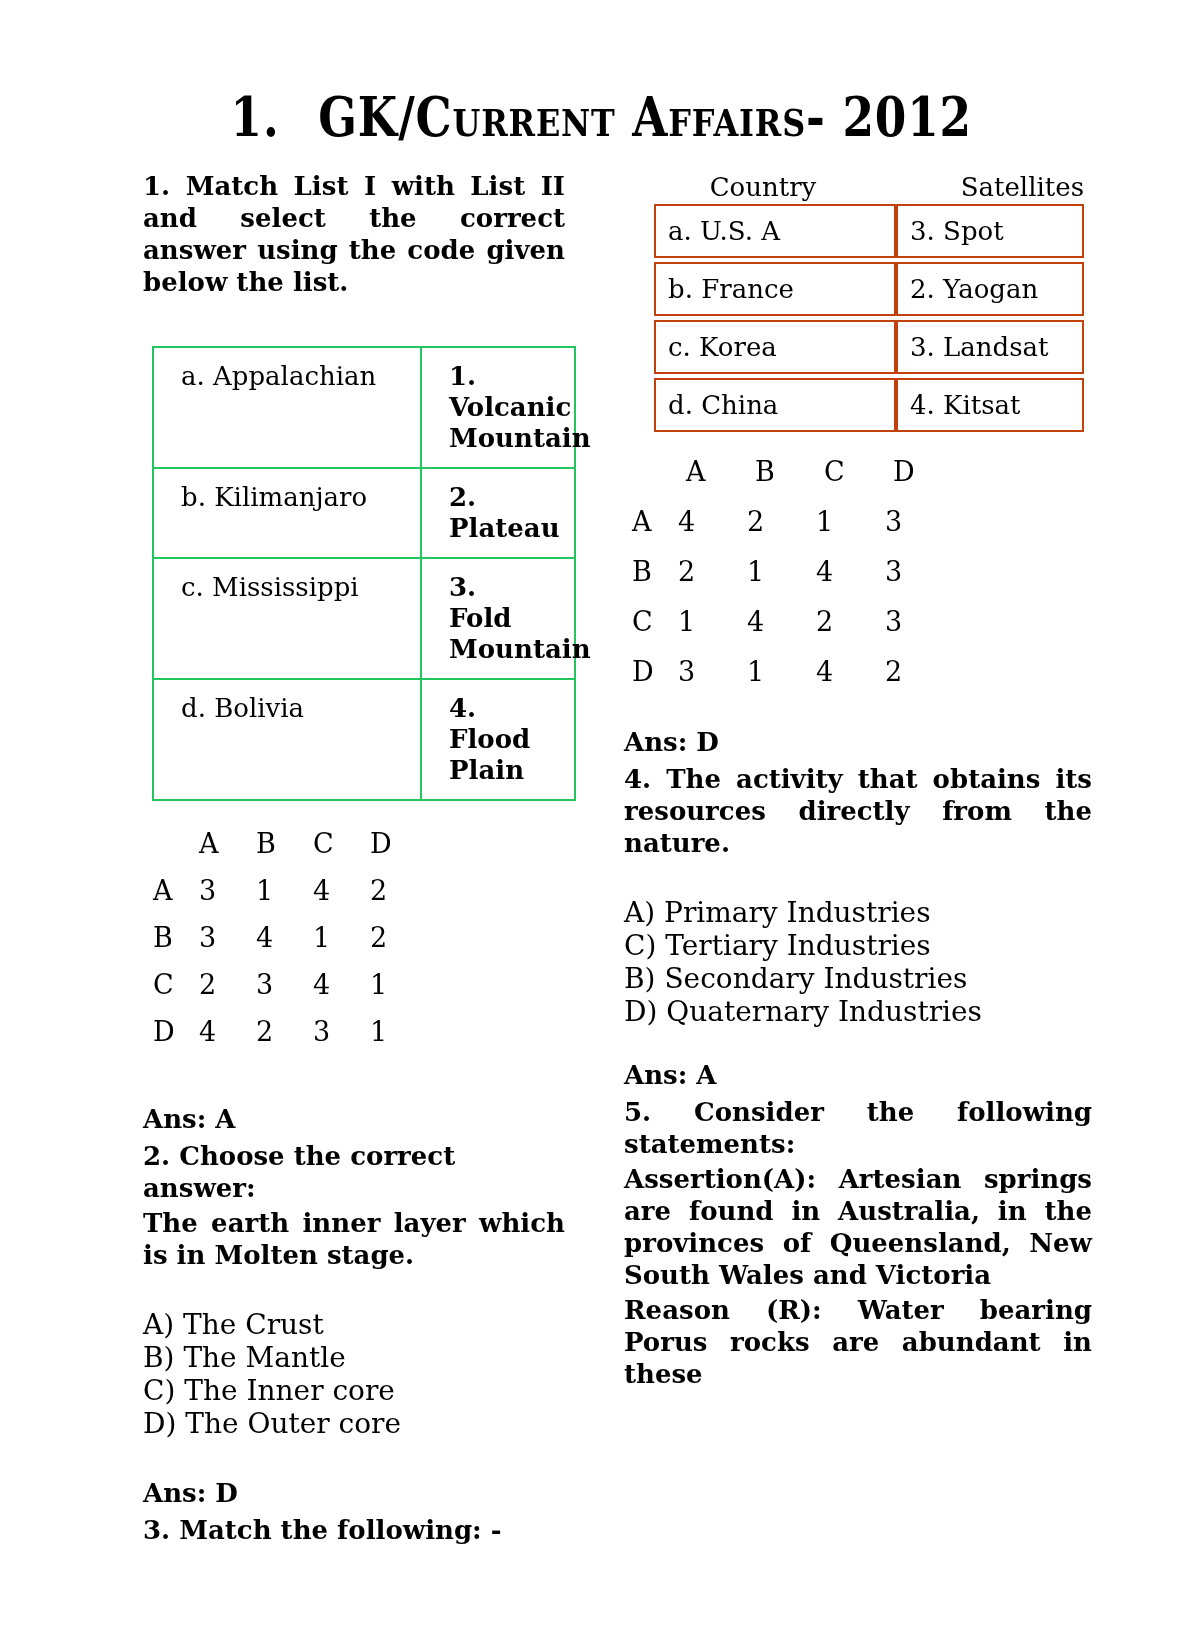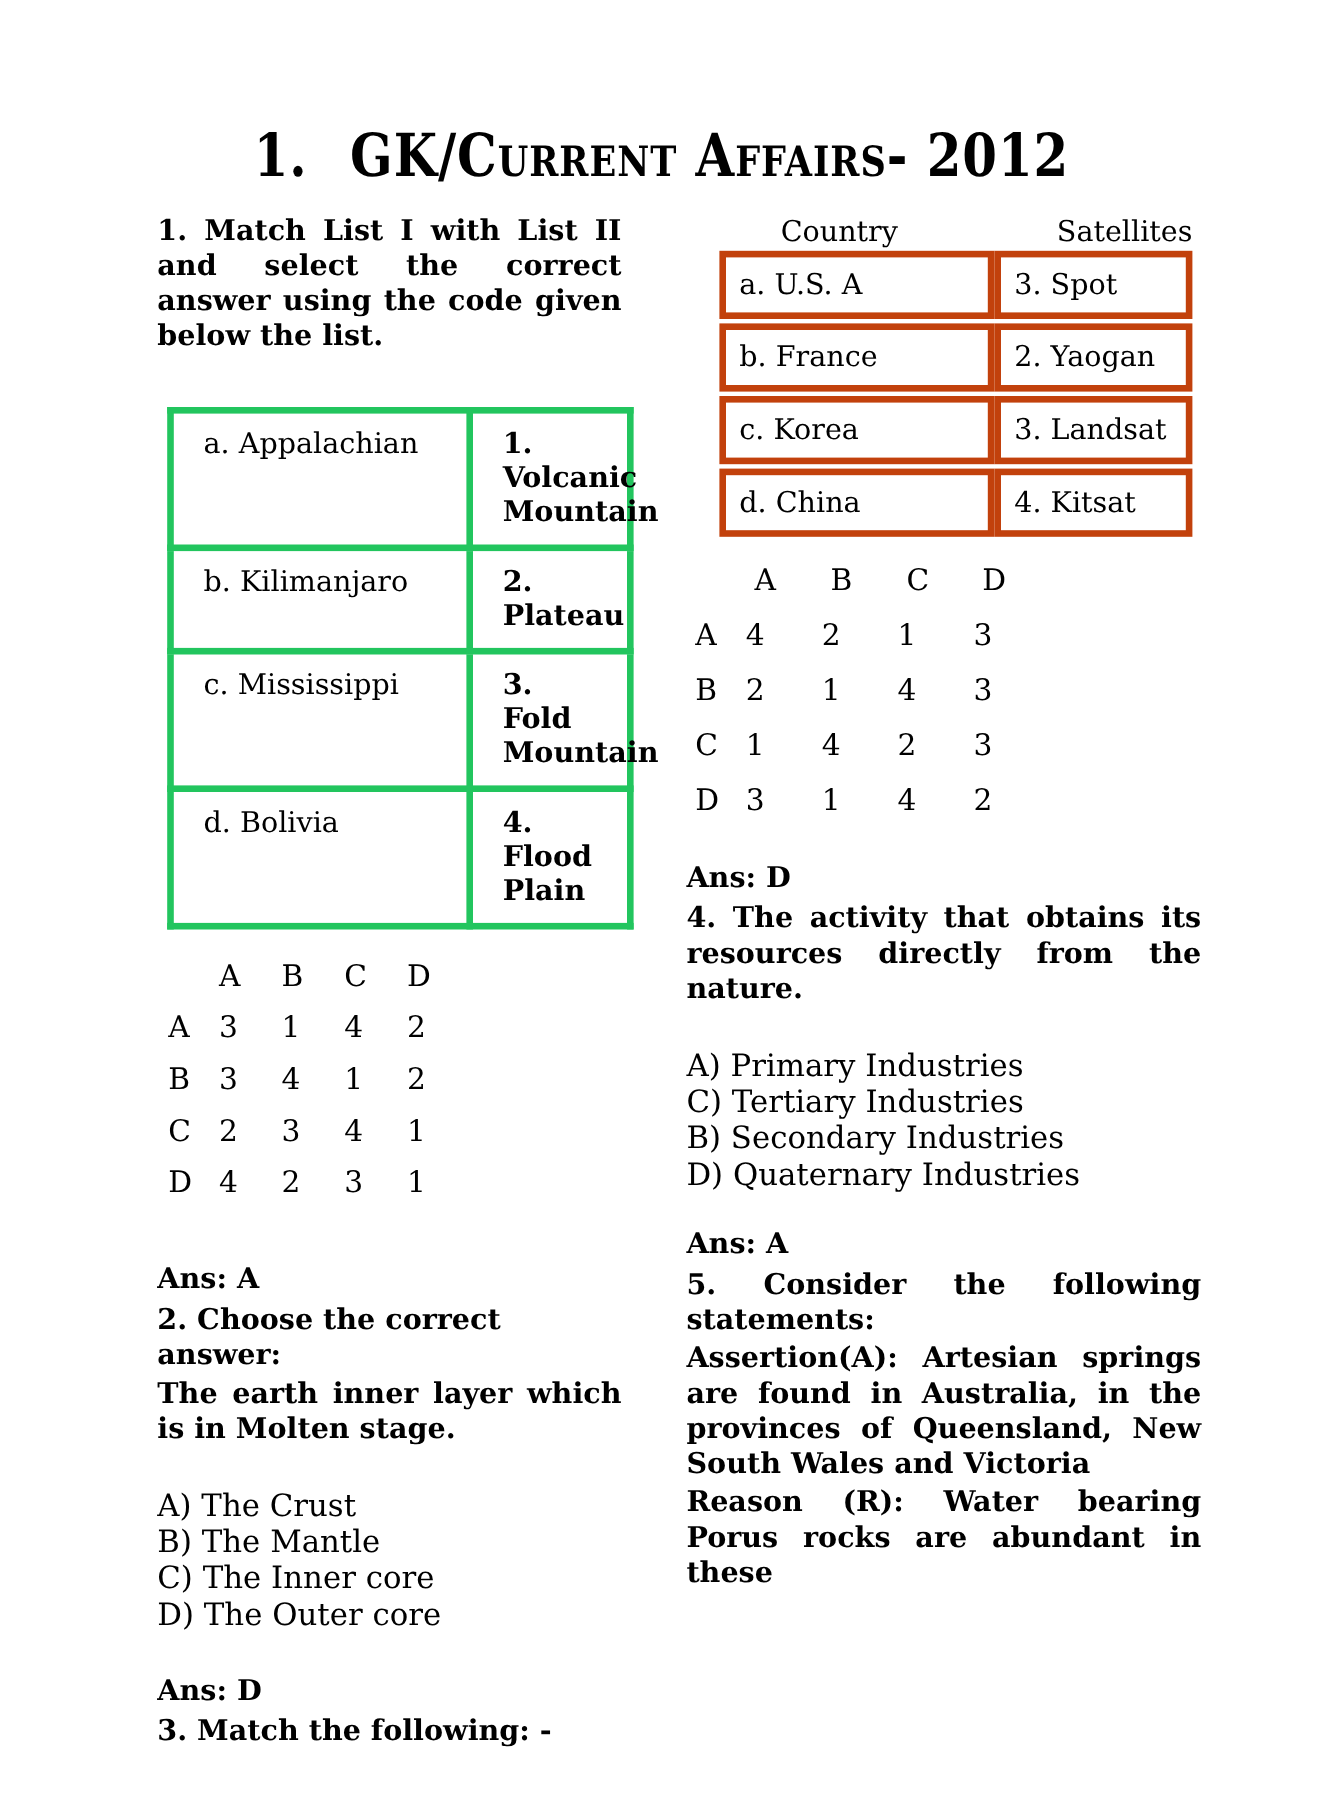--- a/index.html
+++ b/index.html
@@ -3,21 +3,21 @@
 <meta charset="utf-8">
 <style>
   html,body { margin:0; padding:0; background:#ffffff; }
   .page {
     position:relative;
     width:1202px; height:1649px;
     background:#ffffff; color:#000000;
     font-family:"DejaVu Serif","Liberation Serif",serif;
     overflow:hidden;
   }
-  .doc-title { padding-top:112px; text-align:center; }
+  .doc-title { padding-top:88px; text-align:center; }
   .title-scale {
     display:inline-block;
     transform:scaleX(0.84);
     transform-origin:50% 50%;
     white-space:nowrap;
     font-weight:bold;
     font-size:54px;
     line-height:58px;
     font-variant:small-caps;
     letter-spacing:1px;
@@ -32,21 +32,21 @@
   .q   { font-size:26px; line-height:32px; }
   .bold{ font-weight:bold; }
   .j   { text-align:justify; }
 
   
   .match-table {
     border-collapse:collapse; table-layout:fixed;
     margin-top:48px; margin-left:9px; width:424px;
     font-size:26px; line-height:31px;
   }
-  .match-table td { border:6px solid #22c55e; padding:13px 27px; vertical-align:top; }
+  .match-table td { border:2px solid #22c55e; padding:13px 27px; vertical-align:top; }
   .match-table .c1 { width:212px; white-space:nowrap; }
   .match-table .c2 { text-align:justify;font-weight:bold; }
 
   
   .code-matrix {
     border-collapse:separate; border-spacing:0 14px;
     margin-top:12px; margin-left:10px;
     font-size:27px; line-height:33px;
   }
   .code-matrix td { padding:0; }
@@ -62,21 +62,21 @@
 
   
   .table-headers { display:flex; margin-left:30px; width:430px; font-size:26px; line-height:30px; margin-top:2px; }
   .table-headers .h1 { width:218px; text-align:center; }
   .table-headers .h2 { flex:1; text-align:right; }
   .sat-table {
     border-collapse:separate; border-spacing:0 4px; table-layout:fixed;
     margin-left:30px; margin-top:-2px; width:430px;
     font-size:26px; line-height:30px;
   }
-  .sat-table td { border:6px solid #c2410c; padding:10px 12px; vertical-align:top; }
+  .sat-table td { border:2px solid #c2410c; padding:10px 12px; vertical-align:top; }
   .sat-table .c1 { width:214px; }
 
   
   .mt-ans1L { margin-top:40px; }
   .mt-line  { margin-top:3px; }
   .mt-ans2L { margin-top:36px; }
   .mt-matrixL { margin-top:12px; }
   .mt-ansR1 { margin-top:20px; }
   .mt-optR  { margin-top:37px; }
   .mt-ansR2 { margin-top:30px; }

